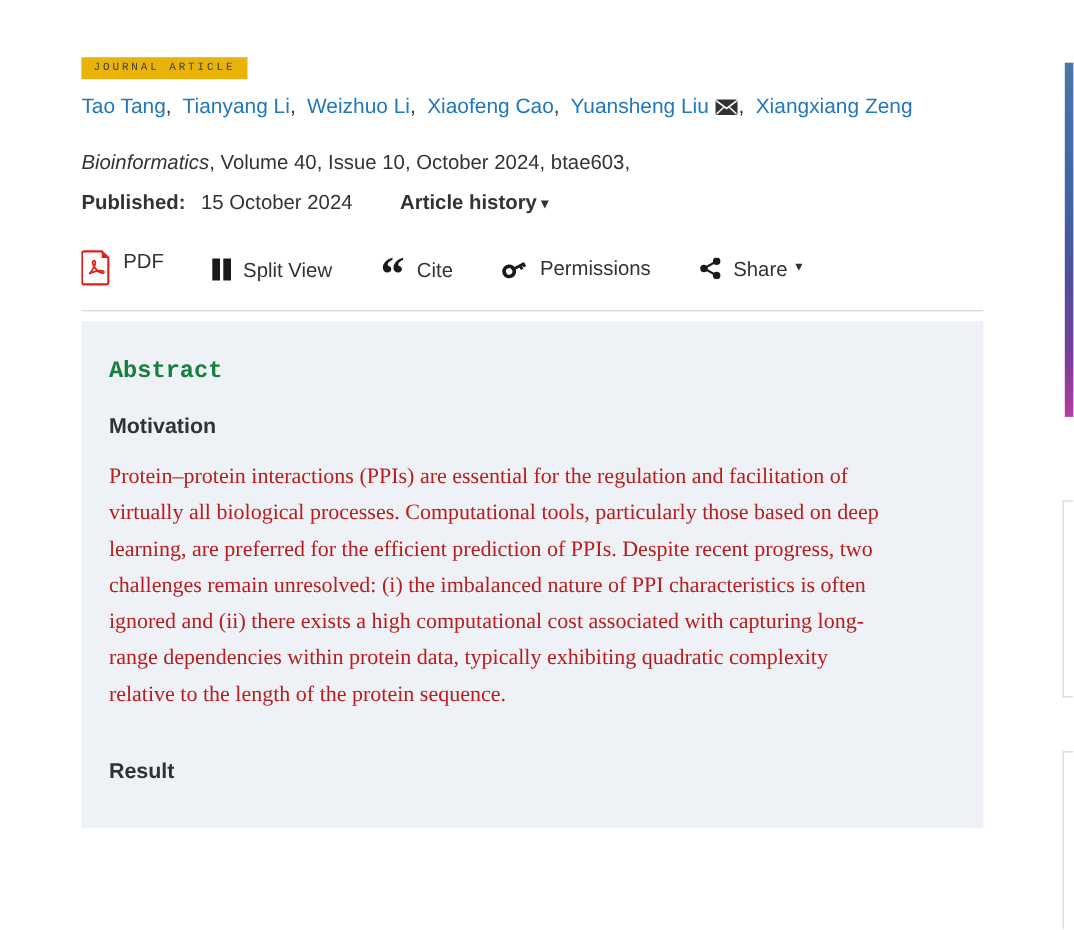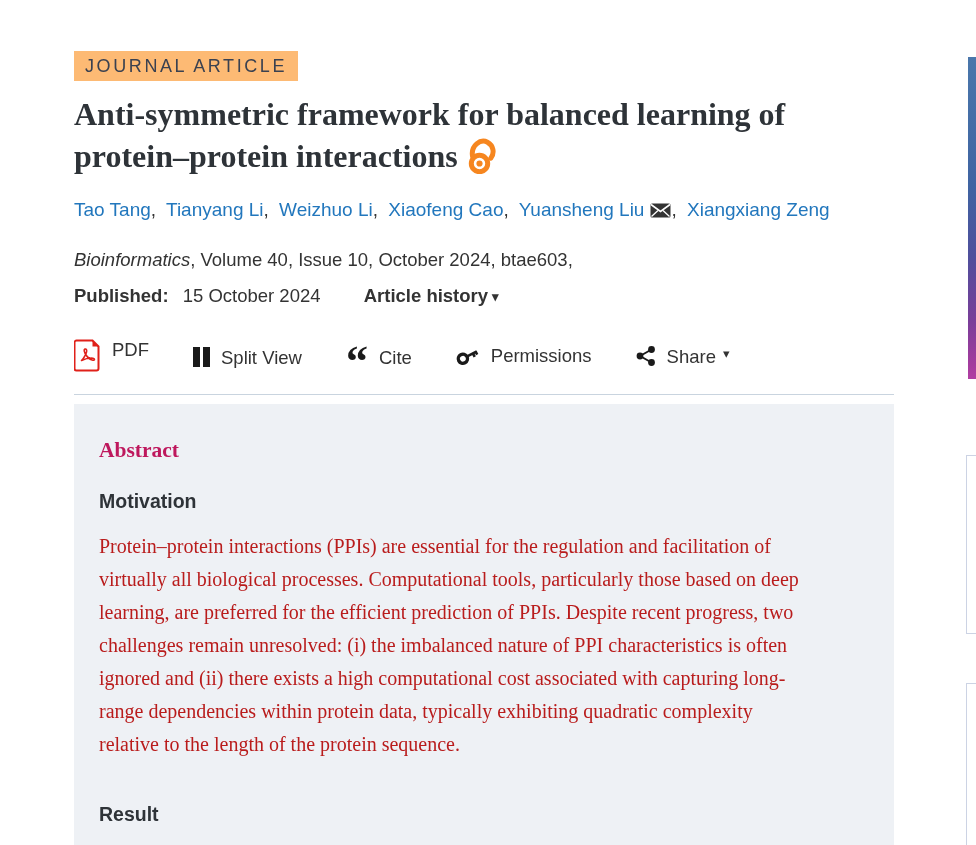--- a/index.html
+++ b/index.html
@@ -11,26 +11,27 @@
     position: relative;
     font-family: "Liberation Sans", sans-serif;
     color: #333;
     -webkit-font-smoothing: antialiased;
   }
   .content { padding: 51px 0 0 74px; width: 894px; }
 
   
   .badge {
     display: inline-block;
-    background: #fdba74;
+    background: #eab308;
     color: #3a4150;
-    font-size: 18px;
+    font-size: 10px;
     letter-spacing: 2.6px;
     padding: 5px 11px 4px 11px;
     font-weight: 400;
+    font-family: Liberation Mono, monospace;
   }
 
   
   h1.title {
     margin: 12px 0 0 0;
     font-family: "Liberation Serif", serif;
     font-weight: 700;
     font-size: 32px;
     line-height: 42px;
     color: #2e3338;
@@ -73,22 +74,22 @@
 
   
   .abstract-panel {
     margin-top: 9px;
     width: 820px;
     min-height: 455px;
     background: #eef1f5;
     padding: 34px 25px 40px 25px;
   }
   .abstract-panel h2 {
-    margin: 0; font-size: 21.5px; font-weight: 700; color: #be185d;
-    font-family: Liberation Serif, serif;
+    margin: 0; font-size: 21.5px; font-weight: 700; color: #15803d;
+    font-family: Liberation Mono, monospace;
   }
   .abstract-panel h3 {
     margin: 27px 0 0 0; font-size: 19.5px; font-weight: 700; color: #2e3338;
   }
   .abstract-panel p {
     margin: 17px 0 0 0;
     font-family: "Liberation Serif", serif;
     font-size: 20px; line-height: 33px;
     color: #b91c1c;
     max-width: 715px;
@@ -104,27 +105,20 @@
   .side-box.one { top: 455px; height: 179px; }
   .side-box.two { top: 683px; height: 280px; }
 </style>
 </head>
 <body>
 
 <div class="content">
 
   <span class="badge">JOURNAL ARTICLE</span>
 
-  <h1 class="title"><span>Anti-symmetric framework for balanced learning of protein–protein interactions</span><span class="oa-icon"><svg width="30" height="37" viewBox="0 0 30 37">
-        <g fill="none" stroke="#f6861f" stroke-width="5" stroke-linecap="round">
-          <circle cx="12.5" cy="26.5" r="8.2"></circle>
-          <path d="M5.6 19.5 C 3.5 8.5, 13.5 1.5, 20.5 5.2 C 26.5 8.4, 27.8 16.2, 23.8 21.2"></path>
-        </g>
-        <circle cx="12.5" cy="26.5" r="3.1" fill="#f6861f"></circle>
-      </svg></span></h1>
 
   <div class="authors">
     <a>Tao Tang</a><span class="sep">,</span>
     <a>Tianyang Li</a><span class="sep">,</span>
     <a>Weizhuo Li</a><span class="sep">,</span>
     <a>Xiaofeng Cao</a><span class="sep">,</span>
     <a>Yuansheng Liu</a><span class="envelope-icon"><svg width="21" height="15" viewBox="0 0 21 15">
         <rect x="0.5" y="0.5" width="20" height="14" rx="1.5" fill="#333"></rect>
         <path d="M1 1.5 L10.5 8.5 L20 1.5" stroke="#fff" stroke-width="1.6" fill="none"></path>
         <path d="M1.5 13.5 L8 7.5 M19.5 13.5 L13 7.5" stroke="#fff" stroke-width="1.3"></path>

